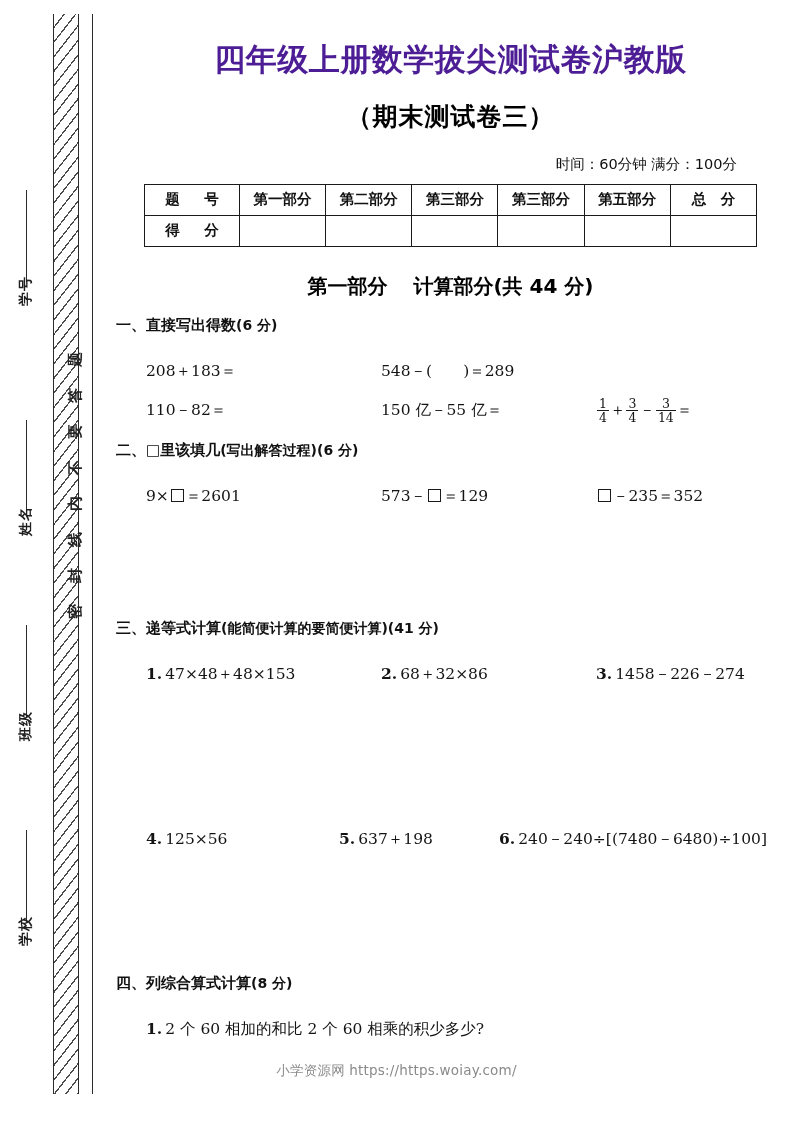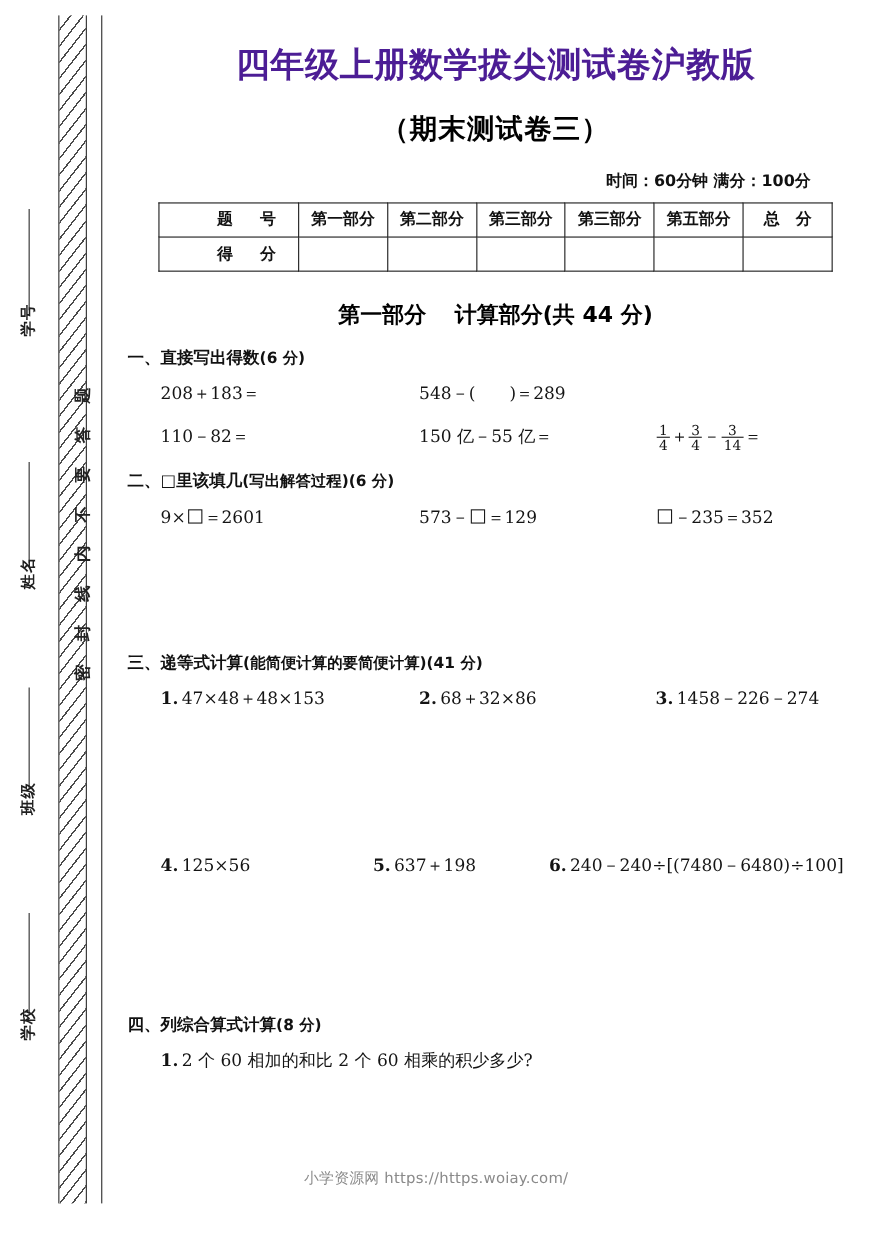--- a/index.html
+++ b/index.html
@@ -129,21 +129,21 @@
     font-weight: 700;
     letter-spacing: 1px;
     font-family: "DejaVu Sans", "Liberation Sans", sans-serif;
     color: #000;
   }
 
   #exam-meta {
     margin: 22px 56px 0 0;
     text-align: right;
     font-size: 14.5px;
-    font-weight: 700;
+    font-weight: 400;
     font-family: "DejaVu Sans", "Liberation Sans", sans-serif;
     color: #111;
   }
 
   
   #score-table-wrap {
     margin: 10px auto 0 auto;
     width: 613px;
   }
   table.score-table {
@@ -159,21 +159,20 @@
     font-size: 14.5px;
     font-weight: 700;
     font-family: "DejaVu Sans", "Liberation Sans", sans-serif;
     color: #111;
     padding: 0;
   }
   table.score-table td.lbl {
     letter-spacing: 5px;
     text-indent: 5px;
     width: 94px;
-    padding-left: 32px;
   }
 
   
   .part-heading {
     margin: 26px 0 0 0;
     text-align: center;
     font-size: 20px;
     font-weight: 700;
     font-family: "DejaVu Sans", "Liberation Sans", sans-serif;
     color: #000;
@@ -188,21 +187,21 @@
     font-family: "DejaVu Sans", "Liberation Sans", sans-serif;
     color: #111;
     margin-top: 16px;
   }
   .q-title .q-note {
     font-weight: 700;
     font-size: 14px;
   }
   .q-row {
     display: flex;
-    margin-top: 13px;
+    margin-top: 26px;
     padding-left: 30px;
     font-size: 15.5px;
     font-family: "DejaVu Serif", "Liberation Serif", serif;
     color: #141414;
   }
   .q-row.tall { margin-top: 15px; align-items: center; }
   .q-cell { flex: 0 0 auto; }
   .c1 { width: 235px; }
   .c2 { width: 215px; }
   .c3 { width: auto; }

